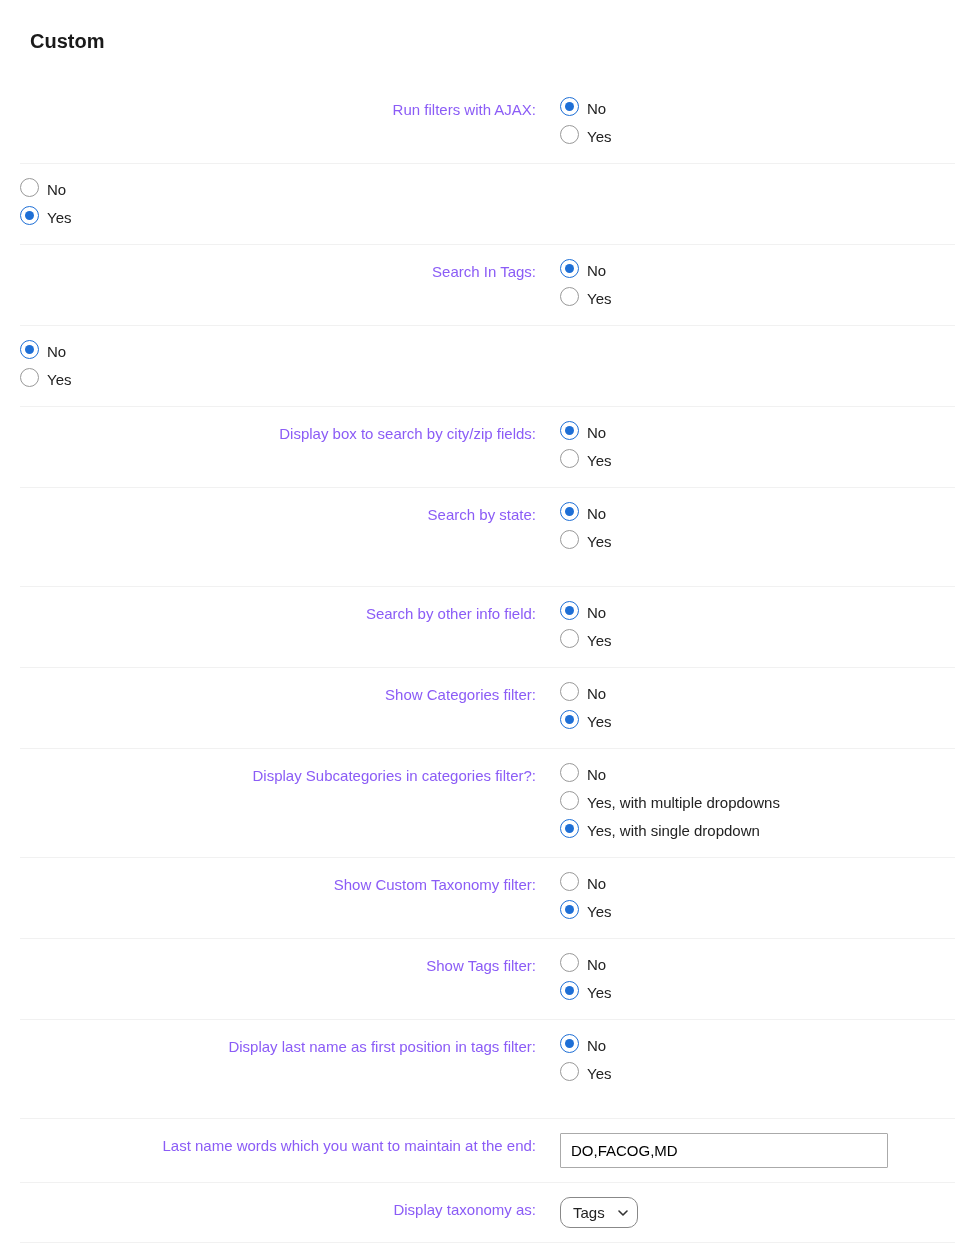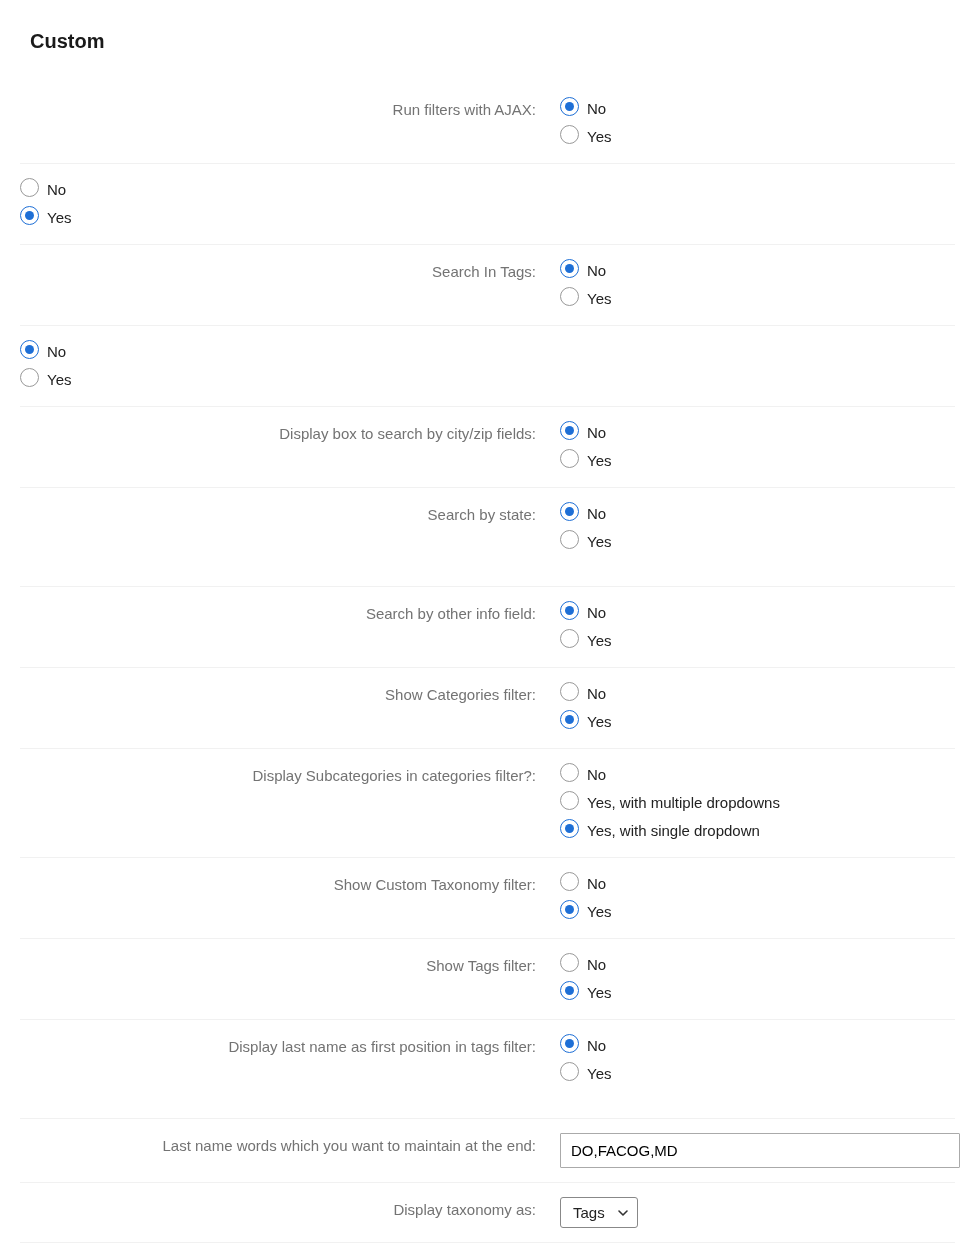--- a/index.html
+++ b/index.html
@@ -23,21 +23,21 @@
     align-items: flex-start;
     padding: 14px 0 14px 0;
     border-top: 1px solid #f1f1f1;
   }
   .field-row.no-border { border-top: none; }
   .field-label {
     flex: 0 0 540px;
     text-align: right;
     padding-right: 24px;
     padding-top: 2px;
-    color: #737373;
+    color: #8b5cf6;
     line-height: 1.5;
   }
   .field-control {
     flex: 1;
     display: flex;
     flex-direction: column;
     gap: 4px;
   }
   .radio-option {
     display: flex;
@@ -64,32 +64,32 @@
     width: 9px;
     height: 9px;
     border-radius: 50%;
     background: #1e6fd6;
   }
   .option-label {
     cursor: pointer;
     color: #222;
   }
   .text-input {
-    width: 400px;
+    width: 328px;
     padding: 8px 10px;
     font-size: 15px;
     border: 1px solid #aaa;
     border-radius: 1px;
     font-family: inherit;
   }
   .select-wrap {
     display: inline-flex;
     align-items: center;
     border: 1px solid #888;
-    border-radius: 3px;
+    border-radius: 10px;
     padding: 6px 8px 6px 12px;
     gap: 12px;
     cursor: pointer;
     background: #fff;
   }
   .chevron {
     width: 12px;
     height: 12px;
     display: inline-block;
   }

